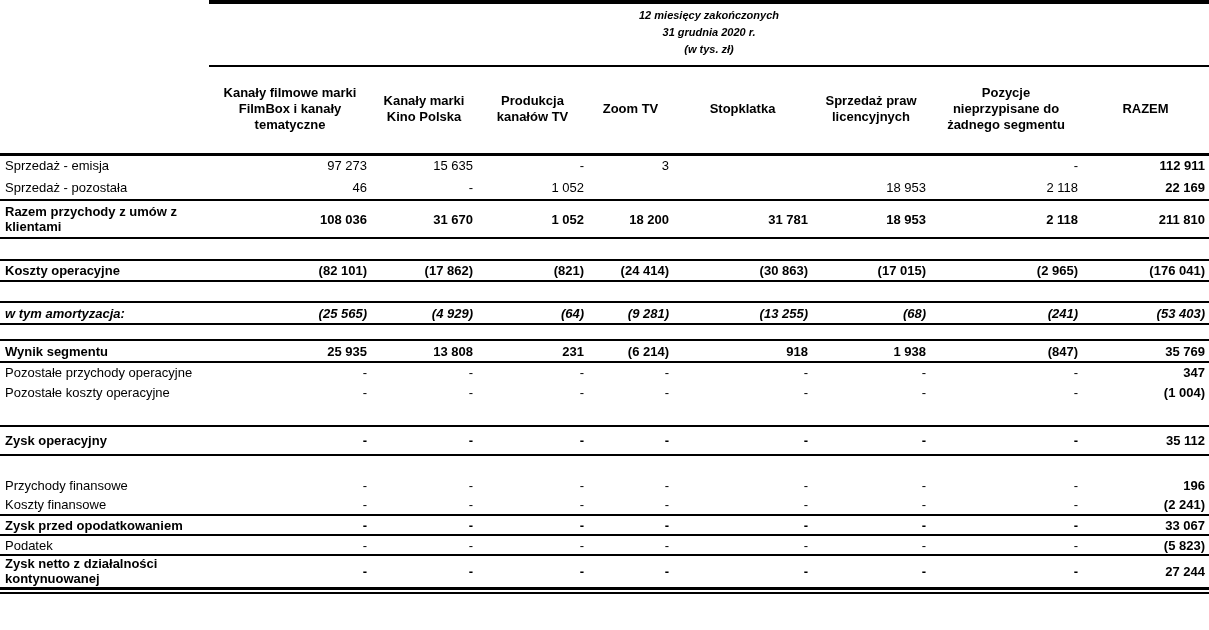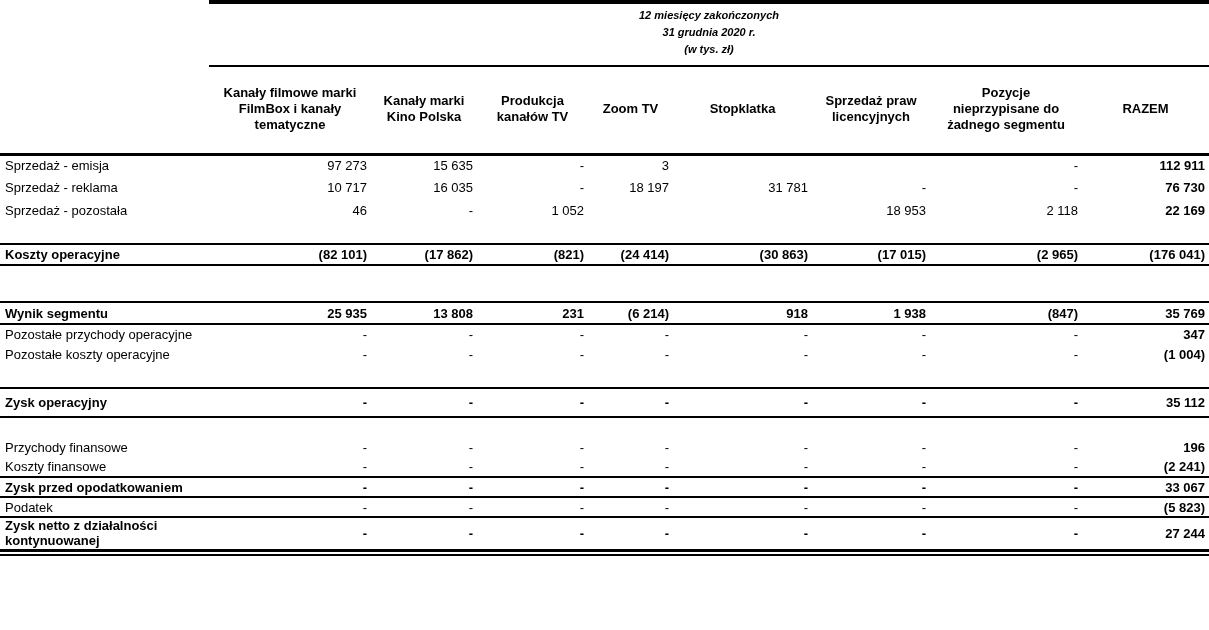--- a/index.html
+++ b/index.html
@@ -105,59 +105,70 @@
         <td class="label">Sprzedaż - emisja</td>
         <td class="val">97 273</td>
         <td class="val">15 635</td>
         <td class="val">-</td>
         <td class="val">3</td>
         <td class="val"></td>
         <td class="val"></td>
         <td class="val">-</td>
         <td class="val razem">112 911</td>
       </tr>
-      <tr class="normal" style="height: 22px;">
-        <td class="label">Sprzedaż - reklama</td>
-        <td class="val">10 717</td>
-        <td class="val">16 035</td>
-        <td class="val">-</td>
-        <td class="val">18 197</td>
-        <td class="val">31 781</td>
-        <td class="val">-</td>
-        <td class="val">-</td>
-        <td class="val razem">76 730</td>
-      </tr>
       <tr class="normal" style="height: 24px;">
         <td class="label">Sprzedaż - pozostała</td>
         <td class="val">46</td>
         <td class="val">-</td>
         <td class="val">1 052</td>
         <td class="val"></td>
         <td class="val"></td>
         <td class="val">18 953</td>
         <td class="val">2 118</td>
         <td class="val razem">22 169</td>
+      </tr>
+      <tr class="rt rb bold" style="height: 38px;">
+        <td class="label">Razem przychody z umów z klientami</td>
+        <td class="val">108 036</td>
+        <td class="val">31 670</td>
+        <td class="val">1 052</td>
+        <td class="val">18 200</td>
+        <td class="val">31 781</td>
+        <td class="val">18 953</td>
+        <td class="val">2 118</td>
+        <td class="val razem">211 810</td>
       </tr>
       <tr style="height: 22px;">
         <td colspan="9"></td>
       </tr>
       <tr class="rt rb bold" style="height: 21px; padding-left: 32px;">
         <td class="label">Koszty operacyjne</td>
         <td class="val">(82 101)</td>
         <td class="val">(17 862)</td>
         <td class="val">(821)</td>
         <td class="val">(24 414)</td>
         <td class="val">(30 863)</td>
         <td class="val">(17 015)</td>
         <td class="val">(2 965)</td>
         <td class="val razem">(176 041)</td>
       </tr>
       <tr style="height: 21px;">
         <td colspan="9"></td>
       </tr>
+      <tr class="rt rb bold-italic" style="height: 22px;">
+        <td class="label">w tym amortyzacja:</td>
+        <td class="val">(25 565)</td>
+        <td class="val">(4 929)</td>
+        <td class="val">(64)</td>
+        <td class="val">(9 281)</td>
+        <td class="val">(13 255)</td>
+        <td class="val">(68)</td>
+        <td class="val">(241)</td>
+        <td class="val razem">(53 403)</td>
+      </tr>
       <tr style="height: 16px;">
         <td colspan="9"></td>
       </tr>
       <tr class="rt rb bold" style="height: 22px;">
         <td class="label">Wynik segmentu</td>
         <td class="val">25 935</td>
         <td class="val">13 808</td>
         <td class="val">231</td>
         <td class="val">(6 214)</td>
         <td class="val">918</td>

